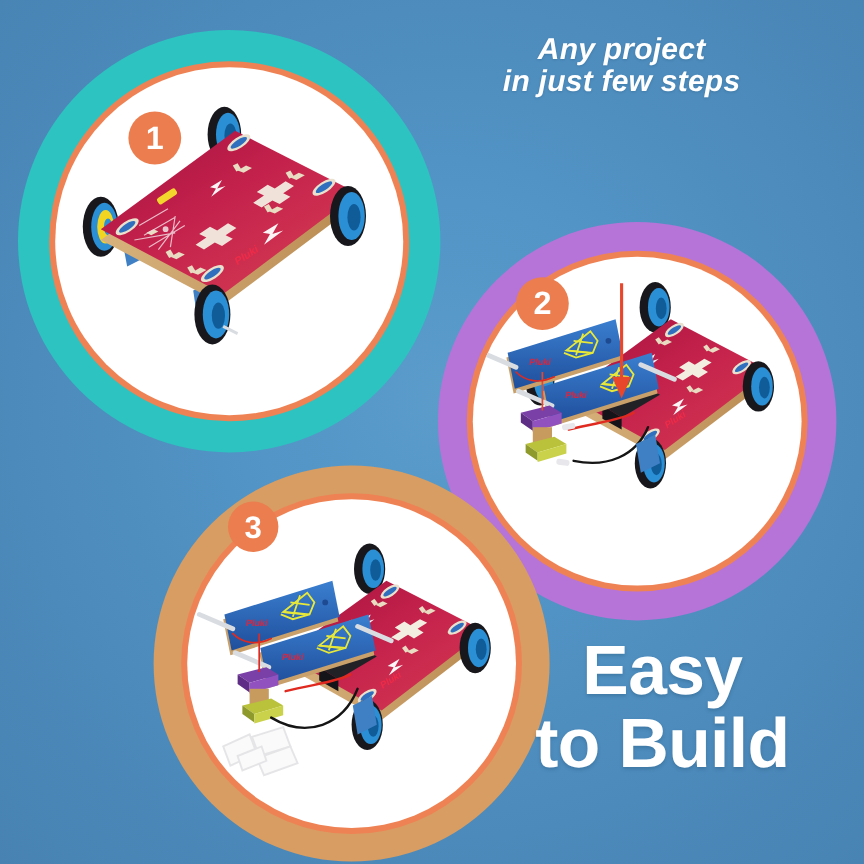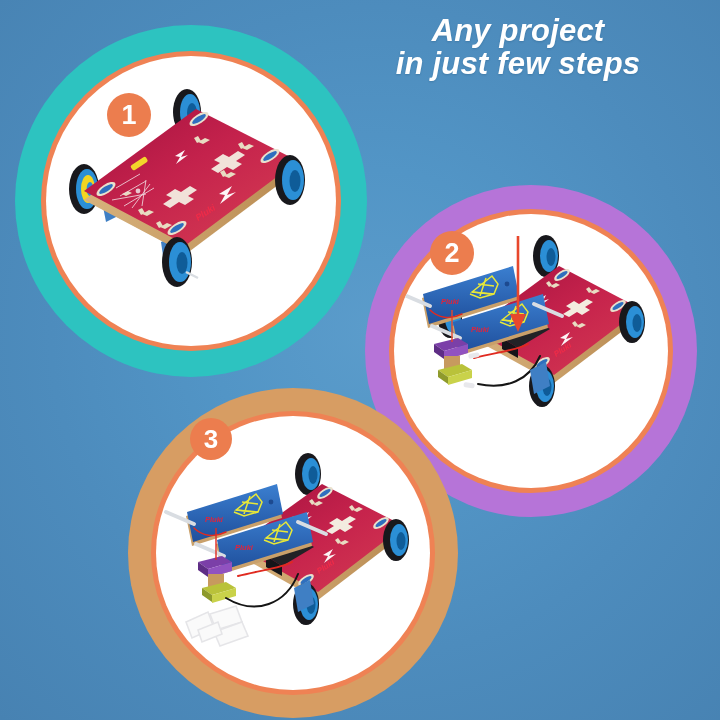--- a/index.html
+++ b/index.html
@@ -59,21 +59,21 @@
   .art{position:absolute;left:0;top:0;width:100%;height:100%;}
 
   
   .headline{
     position:absolute;color:#ffffff;font-weight:bold;font-style:italic;
     text-align:center;line-height:1.08;letter-spacing:0.2px;
     text-shadow:0 1px 2px rgba(20,60,90,.22);
     white-space:pre-line;
   }
   #tagline{
-    right:22px;top:14px;width:360px;font-size:31px;
+    right:22px;top:28px;width:360px;font-size:25px;
   }
   .bigline{
     position:absolute;color:#ffffff;font-weight:bold;
     text-align:center;line-height:1.04;
     text-shadow:0 2px 3px rgba(20,60,90,.25);
     white-space:pre-line;
   }
   #easybuild{
     right:18px;bottom:70px;width:300px;font-size:58px;letter-spacing:-0.5px;
   }
@@ -437,14 +437,16 @@
           <ellipse cx="155" cy="189" rx="4.5" ry="9" fill="#0f5c98"></ellipse>
         </g>
         <path d="M138 172 L154 164 L158 188 L142 196 Z" fill="#3f7fc4"></path>
       </svg>
     </div>
     <div class="badge">3</div>
   </div>
 
   <div class="headline" id="tagline">Any project
 in just few steps</div>
+  <div class="bigline" id="easybuild">Easy
+to Build</div>
 
 </div>
 
 </body></html>

